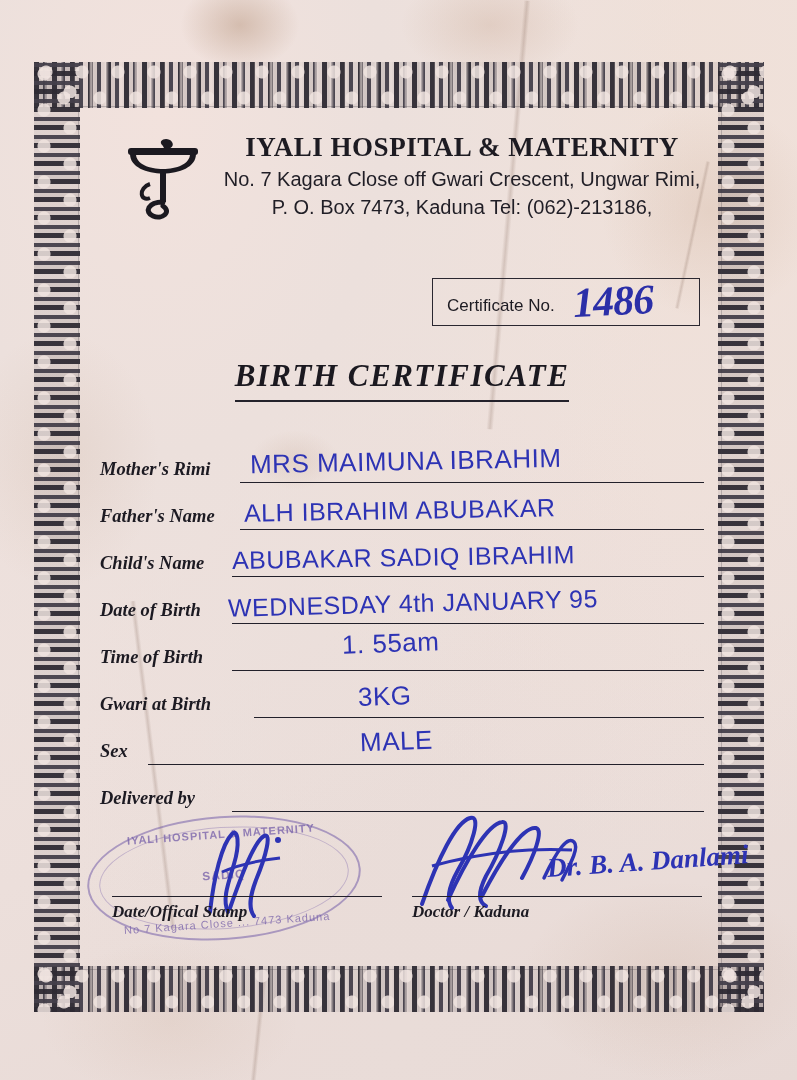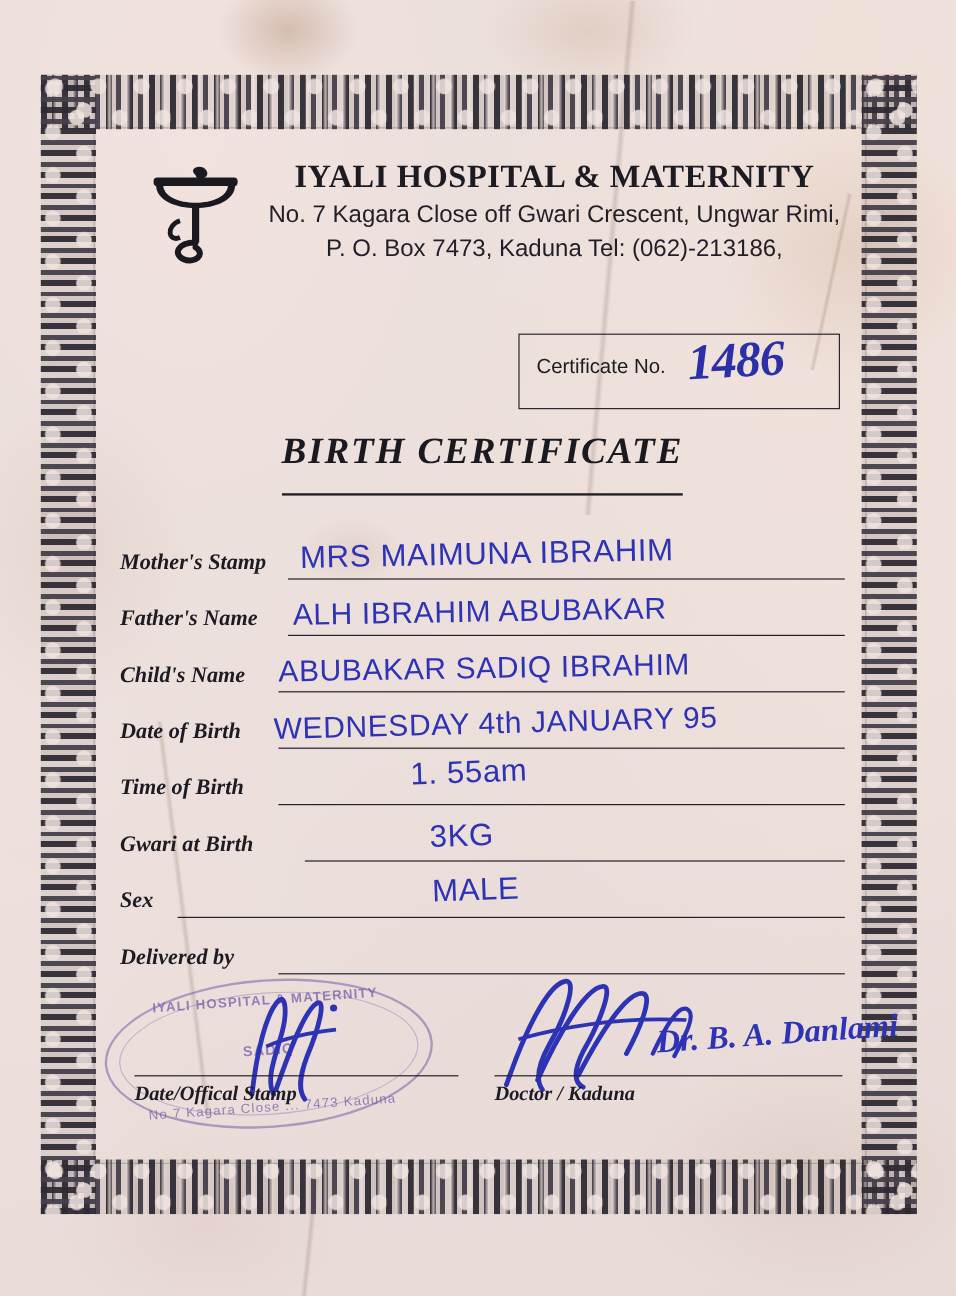--- a/index.html
+++ b/index.html
@@ -173,21 +173,21 @@
     color: #201e26;
     margin-top: 5px;
   }
 
   
   .certno-box {
     position: absolute;
     left: 340px;
     top: 160px;
     width: 268px;
-    height: 63px;
+    height: 48px;
     border: 1.5px solid #2a2730;
     box-sizing: border-box;
   }
   .certno-label {
     position: absolute;
     left: 14px;
     top: 17px;
     font-family: "Liberation Sans", sans-serif;
     font-size: 17px;
     color: #1d1b22;
@@ -214,21 +214,21 @@
     text-align: center;
   }
   .title {
     display: inline-block;
     font-family: "Liberation Serif", serif;
     font-weight: bold;
     font-style: italic;
     font-size: 31px;
     letter-spacing: 1.5px;
     color: #1b1920;
-    padding-bottom: 17px;
+    padding-bottom: 6px;
     border-bottom: 2.5px solid #24222b;
   }
 
   
   .fields {
     position: absolute;
     left: 0;
     top: 322px;
     width: 620px;
   }
@@ -405,21 +405,21 @@
       <span class="certno-value">1486</span>
     </div>
 
     <div class="title-wrap">
       <span class="title">BIRTH CERTIFICATE</span>
     </div>
 
     <div class="fields">
 
       <div class="field">
-        <span class="field-label">Mother's Stamp</span>
+        <span class="field-label">Mother's Rimi</span>
         <span class="field-line" style="left:148px;"></span>
         <span class="hand" style="left:158px; bottom:10px; transform: rotate(-1.2deg);">MRS MAIMUNA IBRAHIM</span>
       </div>
 
       <div class="field">
         <span class="field-label">Father's Name</span>
         <span class="field-line" style="left:148px;"></span>
         <span class="hand" style="left:152px; bottom:9px; transform: rotate(-1deg); font-size:25px;">ALH IBRAHIM ABUBAKAR</span>
       </div>
 

